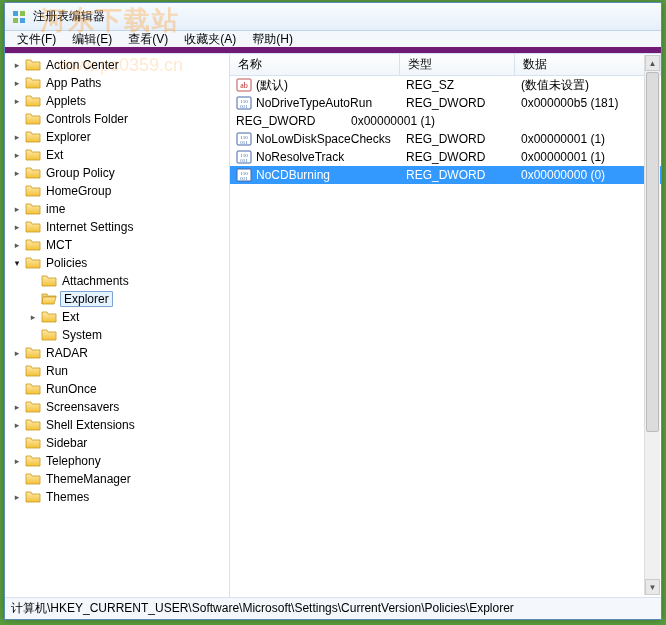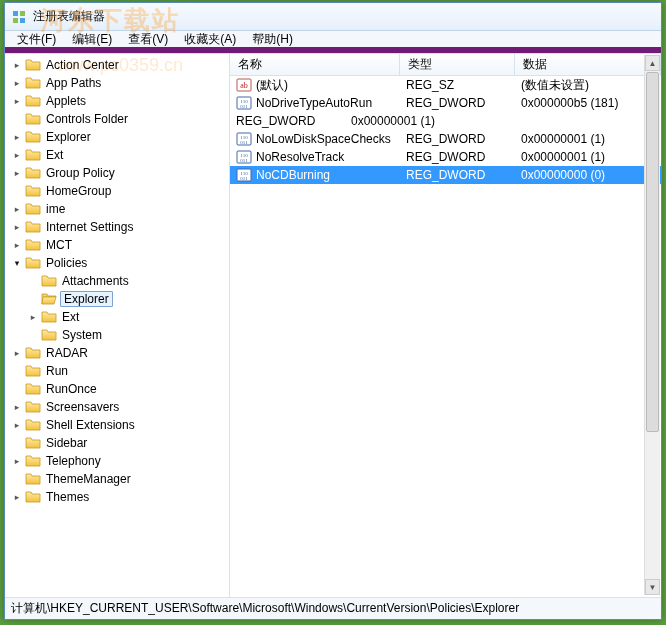--- a/index.html
+++ b/index.html
@@ -381,21 +381,21 @@
                 </svg></span>
               <span>NoCDBurning</span>
             </div>
             <div class="c c-t">REG_DWORD</div>
             <div class="c c-d">0x00000000 (0)</div>
           </div>
         </div>
     </div>
   </div>
   <div class="statusbar">
-    <span>计算机\HKEY_CURRENT_USER\Software\Microsoft\Windows\CurrentVersion\Policies\Explorer</span>
+    <span>计算机\HKEY_CURRENT_USER\Software\Microsoft\Settings\CurrentVersion\Policies\Explorer</span>
   </div>
   <div class="sb">
     <div class="btn">▲</div>
     <div class="thumb"></div>
     <div class="btn dn">▼</div>
   </div>
 </div>
 
 <div class="watermark">河东下载站</div>
 <div class="watermark2">www.pc0359.cn</div>

